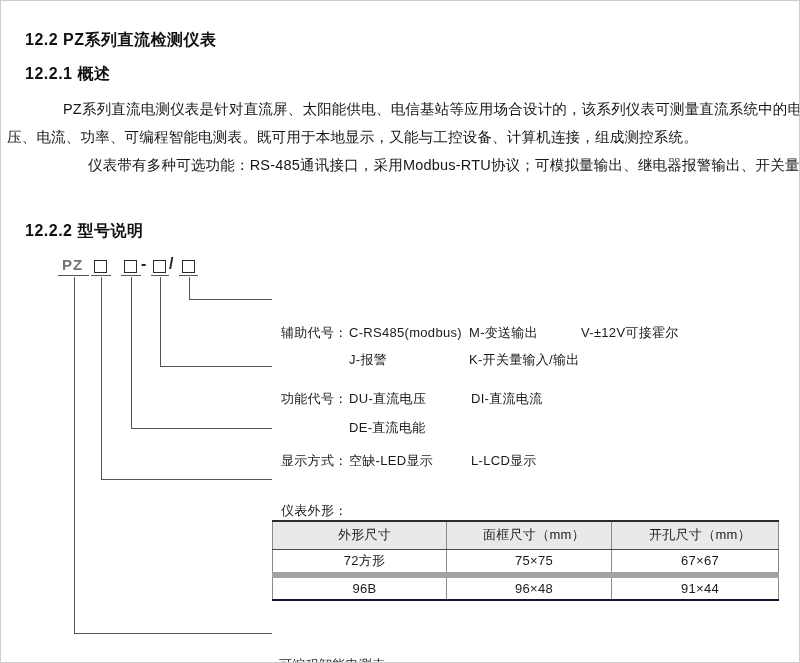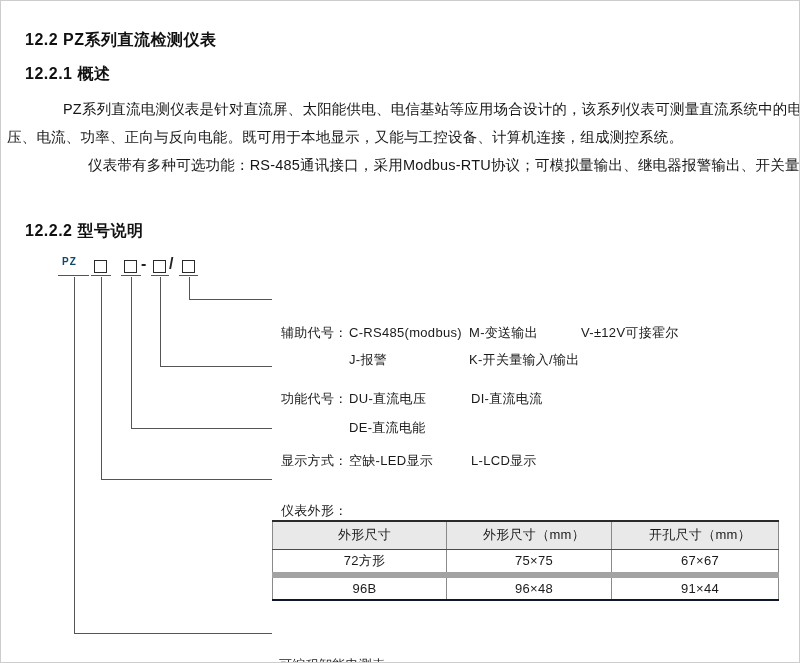--- a/index.html
+++ b/index.html
@@ -17,21 +17,21 @@
     position:absolute; left:24px;
     font-size:16px; font-weight:bold; letter-spacing:0.5px;
     white-space:nowrap; color:#111;
   }
   .bodyline {
     position:absolute; font-size:14.5px; line-height:17px;
     white-space:nowrap; color:#161616; letter-spacing:0.2px;
   }
   .code-prefix {
     position:absolute; left:61px; top:255px;
-    font-size:10px; font-weight:bold; letter-spacing:1px; color:#0c4a6e;
+    font-size:15px; font-weight:bold; letter-spacing:1px; color:#737373;
   }
   .code-box {
     position:absolute; top:259px; width:13px; height:13px;
     border:1.5px solid #2a2a2a; background:#fff;
   }
   .code-sep {
     position:absolute; top:254px; font-size:16px; font-weight:bold; color:#222;
   }
   .connector-svg { position:absolute; left:0; top:250px; }
   .dlabel {
@@ -58,21 +58,21 @@
 </style>
 </head>
 <body>
 
 <div class="page">
 
   <div class="h-main" style="top:29px">12.2 PZ系列直流检测仪表</div>
   <div class="h-sub" style="top:63px">12.2.1 概述</div>
 
   <div class="bodyline" style="left:62px; top:100px">PZ系列直流电测仪表是针对直流屏、太阳能供电、电信基站等应用场合设计的，该系列仪表可测量直流系统中的电</div>
-  <div class="bodyline" style="left:6px;  top:128px">压、电流、功率、正向与反向电能。既可用于本地显示，又能与工控设备、计算机连接，组成测控系统。</div>
+  <div class="bodyline" style="left:6px;  top:128px">压、电流、功率、可编程智能电测表。既可用于本地显示，又能与工控设备、计算机连接，组成测控系统。</div>
   <div class="bodyline" style="left:87px; top:156px">仪表带有多种可选功能：RS-485通讯接口，采用Modbus-RTU协议；可模拟量输出、继电器报警输出、开关量输入/</div>
 
   <div class="h-sub" style="top:220px">12.2.2 型号说明</div>
 
   <div class="code-prefix">PZ</div>
   <div class="code-box" style="left:93px"></div>
   <div class="code-box" style="left:123px"></div>
   <div class="code-sep" style="left:140px">-</div>
   <div class="code-box" style="left:152px"></div>
   <div class="code-sep" style="left:168px">/</div>
@@ -113,21 +113,21 @@
 
   <table class="dim-table">
     <colgroup>
         <col style="width:174px">
         <col style="width:165px">
         <col style="width:167px">
       </colgroup>
     <thead>
       <tr>
         <th>外形尺寸</th>
-        <th>外形尺寸（mm）</th>
+        <th>面框尺寸（mm）</th>
         <th>开孔尺寸（mm）</th>
       </tr>
     </thead>
     <tbody>
       <tr class="r1">
         <td>72方形</td>
         <td>75×75</td>
         <td>67×67</td>
       </tr>
       <tr class="r2">

